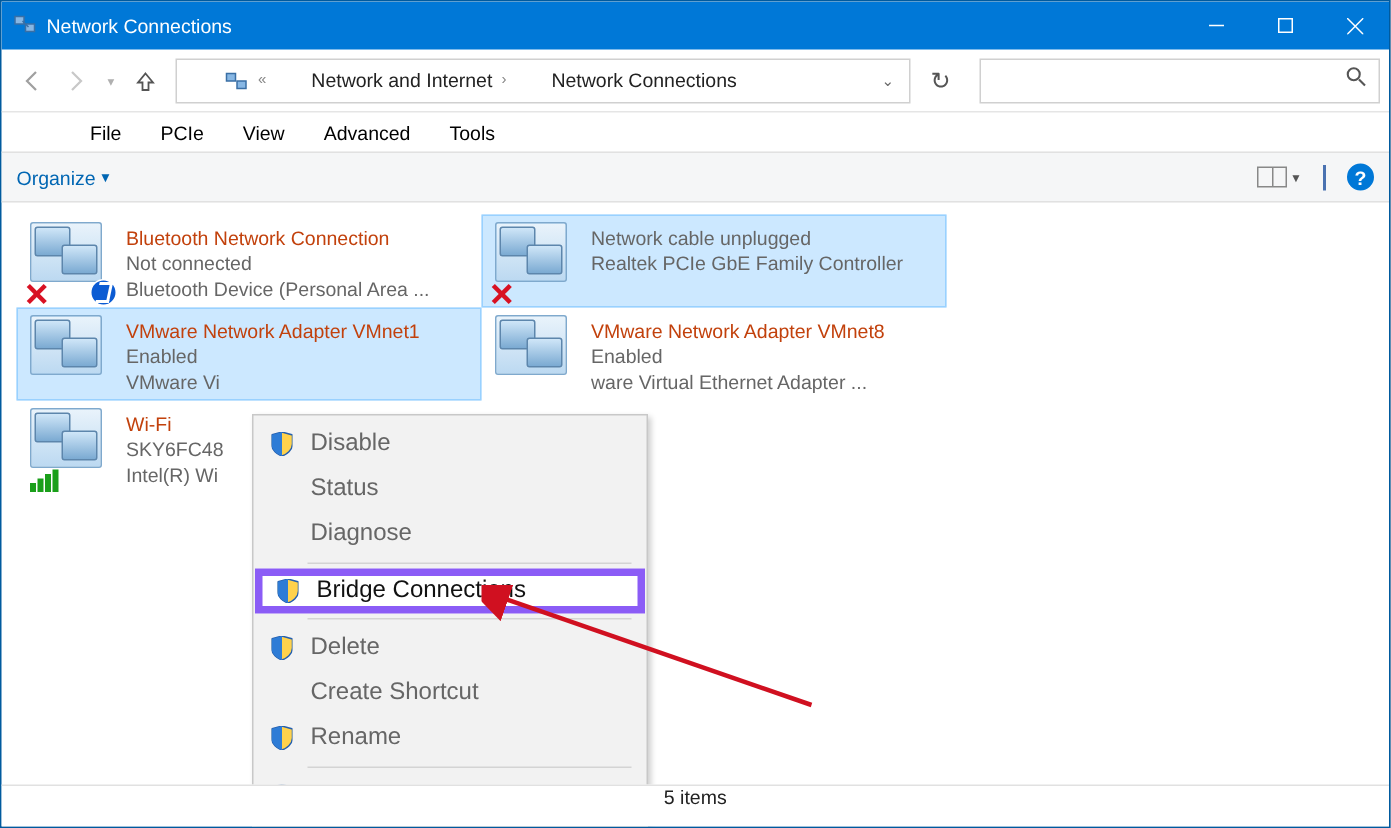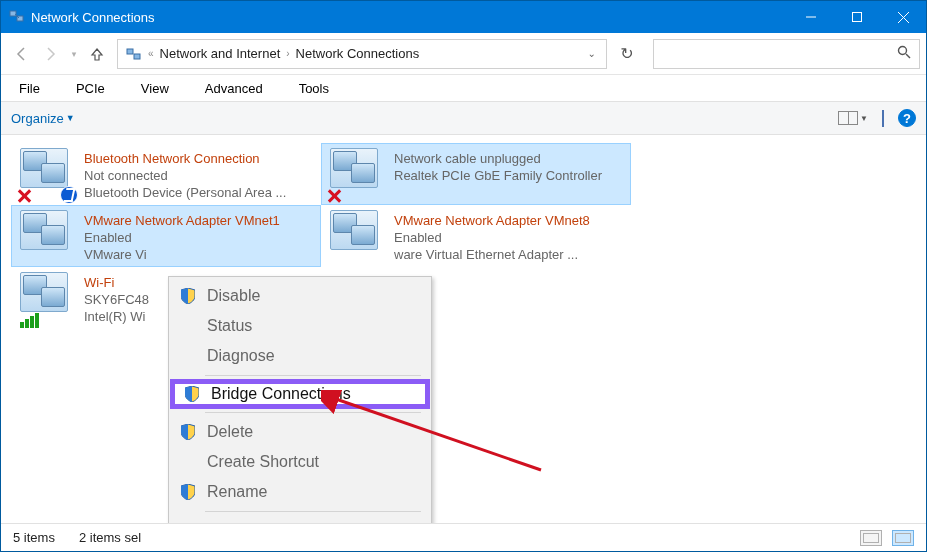--- a/index.html
+++ b/index.html
@@ -19,29 +19,29 @@
 
   .toolbar {
     height: 42px; display: flex; align-items: center; gap: 2px;
     padding: 0 6px; border-bottom: 1px solid #e5e5e5;
   }
   .navbtn { width: 28px; height: 28px; display:flex;align-items:center;justify-content:center; color: #888; }
   .breadcrumb {
     flex: 0 0 490px; height: 30px; border: 1px solid #d0d0d0; margin-left: 4px;
     display: flex; align-items: center; padding: 0 2px; font-size: 13px; color: #222;
   }
-  .breadcrumb .bc-seg { padding: 0 6px; display:flex; align-items:center;}
+  .breadcrumb .bc-seg { padding: 0 6px; display:flex; align-items:center;margin-left:24px;}
   .breadcrumb .bc-sep { color: #888; font-size: 10px;}
   .bc-dd { margin-left:auto; color:#666; font-size:10px; padding:0 8px;}
   .refresh { width: 36px; text-align:center; color:#555; font-size:16px; }
   .searchbox { flex: 1; height: 30px; border: 1px solid #d0d0d0; margin-left: 6px;
     display:flex; align-items:center; padding: 0 8px; color:#888; }
   .searchbox .sicon { margin-left:auto; color:#444;}
 
-  .menubar { height: 26px; display:flex; align-items:center; padding:0 8px; font-size:13px; gap:16px;}
+  .menubar { height: 26px; display:flex; align-items:center; padding:0 8px; font-size:13px; gap:6px;margin-left:41px;}
   .menubar span { padding:3px 10px; }
 
   .organize-bar {
     height: 34px; background: #f5f6f7; border-top:1px solid #e1e1e1; border-bottom:1px solid #e1e1e1;
     display:flex; align-items:center; padding:0 10px; font-size:13px;justify-content:center;
   }
   .organize-bar .org-label { color:#0066b3; }
   .organize-bar .org-caret { color:#0066b3; font-size:9px; margin-left:2px;}
   .view-ctrls { margin-left:auto; display:flex; gap:14px; align-items:center; }
   .help { color:#0078d7; border:1.5px solid #0078d7; width:18px;height:18px;border-radius:50%;
@@ -57,20 +57,21 @@
   .item .iconbox { width:56px; height:52px; position:relative; }
   .item .texts { font-size:13px; line-height:17px; color:#222; padding-top:2px;}
   .item .name { color:#c2410c; }
   .item .status { color:#666; }
   .item .device { color:#666; }
 
   .statusbar {
     position:absolute; left:0; right:0; bottom:0; height:28px; border-top:1px solid #e1e1e1;
     display:flex; align-items:center; padding:0 12px; font-size:13px; color:#222; gap:24px;
     background:#fff;
+    flex-direction:column;
   }
   .statusbar .sb-right { margin-left:auto; display:flex; gap:10px; }
 
   .ctxmenu {
     position:absolute; left:167px; top:275px; width:264px; background:#f2f2f2;
     border:1px solid #c8c8c8; box-shadow:2px 2px 4px rgba(0,0,0,.2);
     padding:4px 2px; font-size:16px;
   }
   .ctxitem { height:30px; display:flex; align-items:center; padding-left:10px; color:#666; }
   .ctxitem .shield { width:18px; margin-right:8px; display:flex;align-items:center;}

